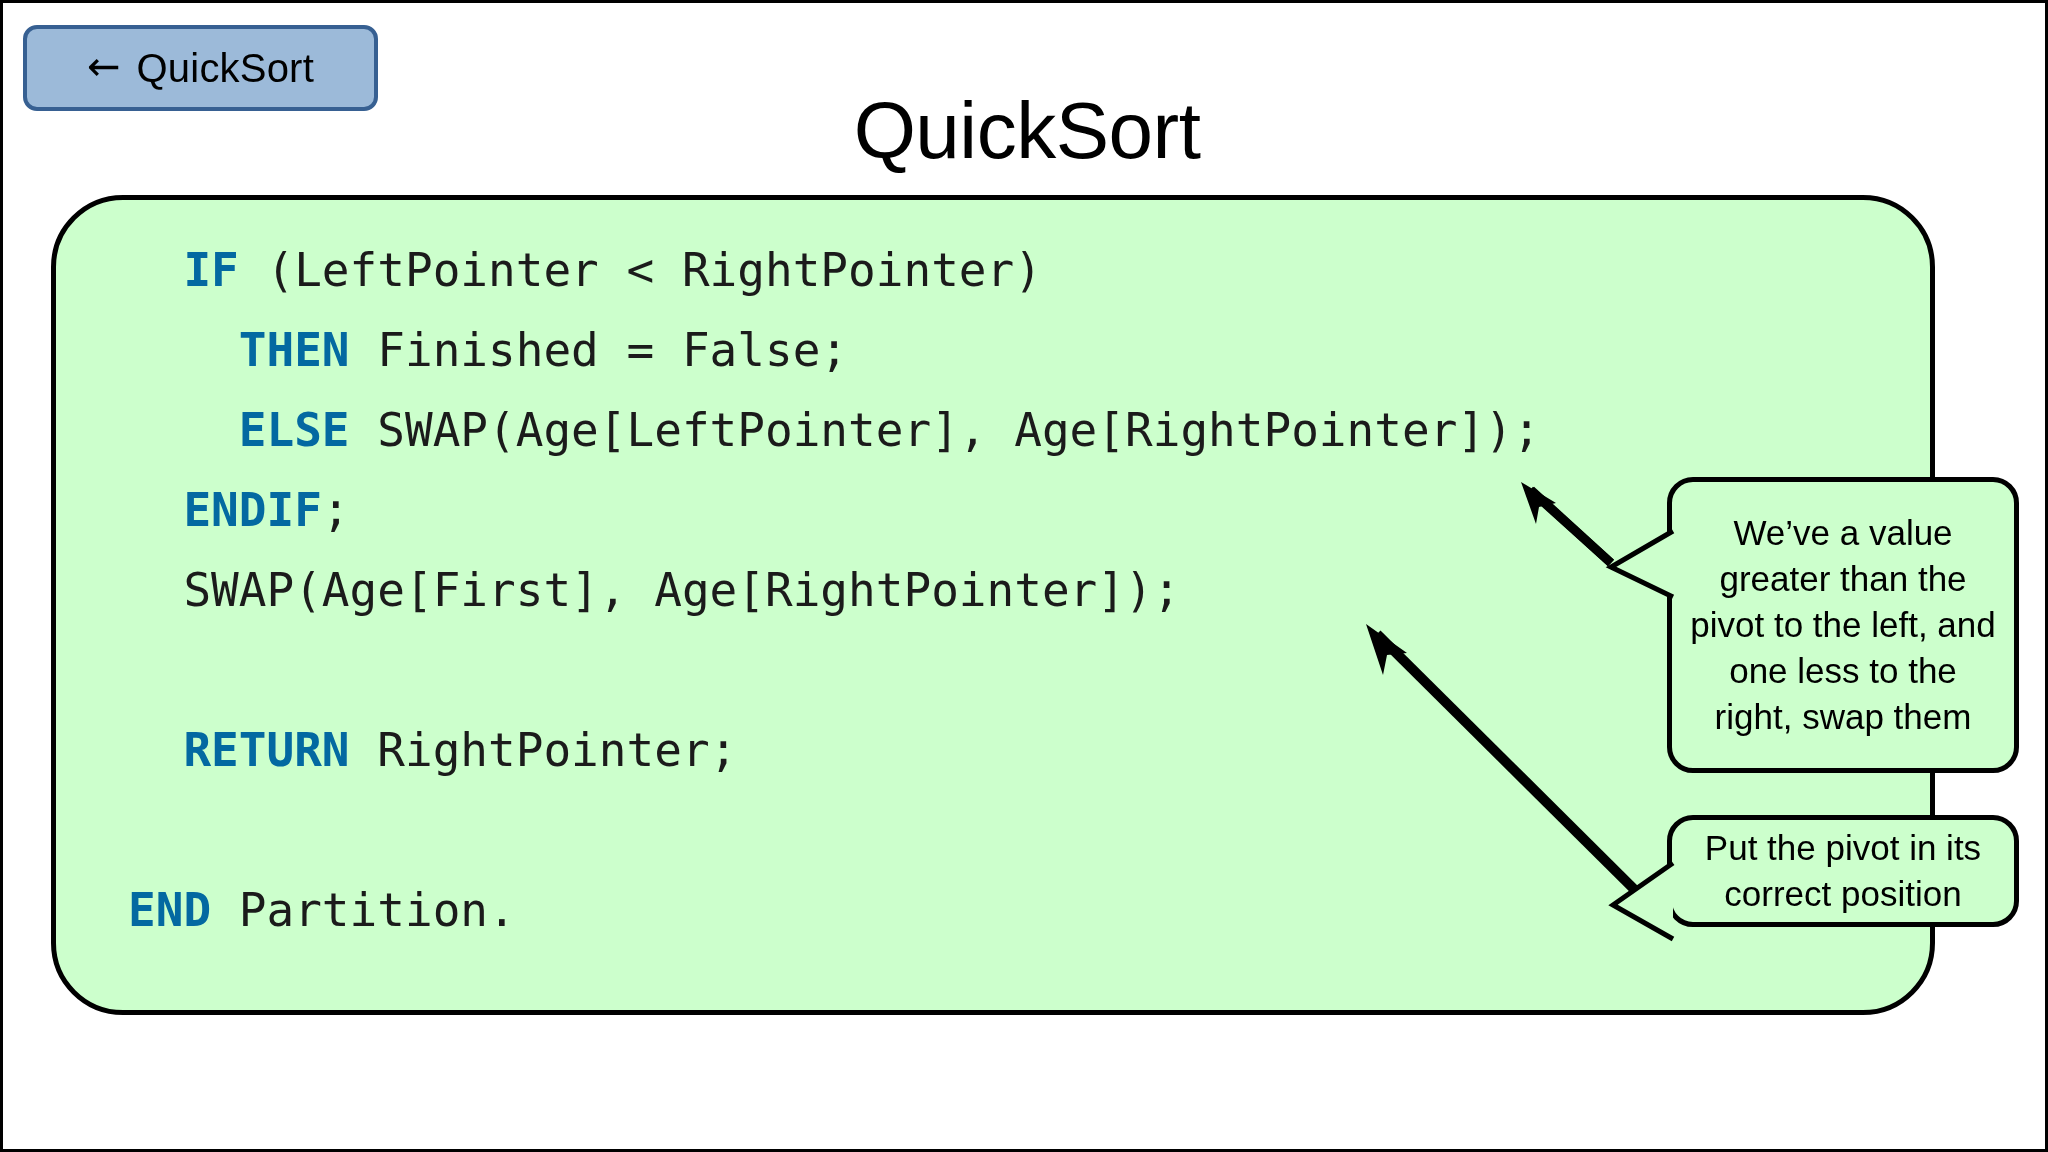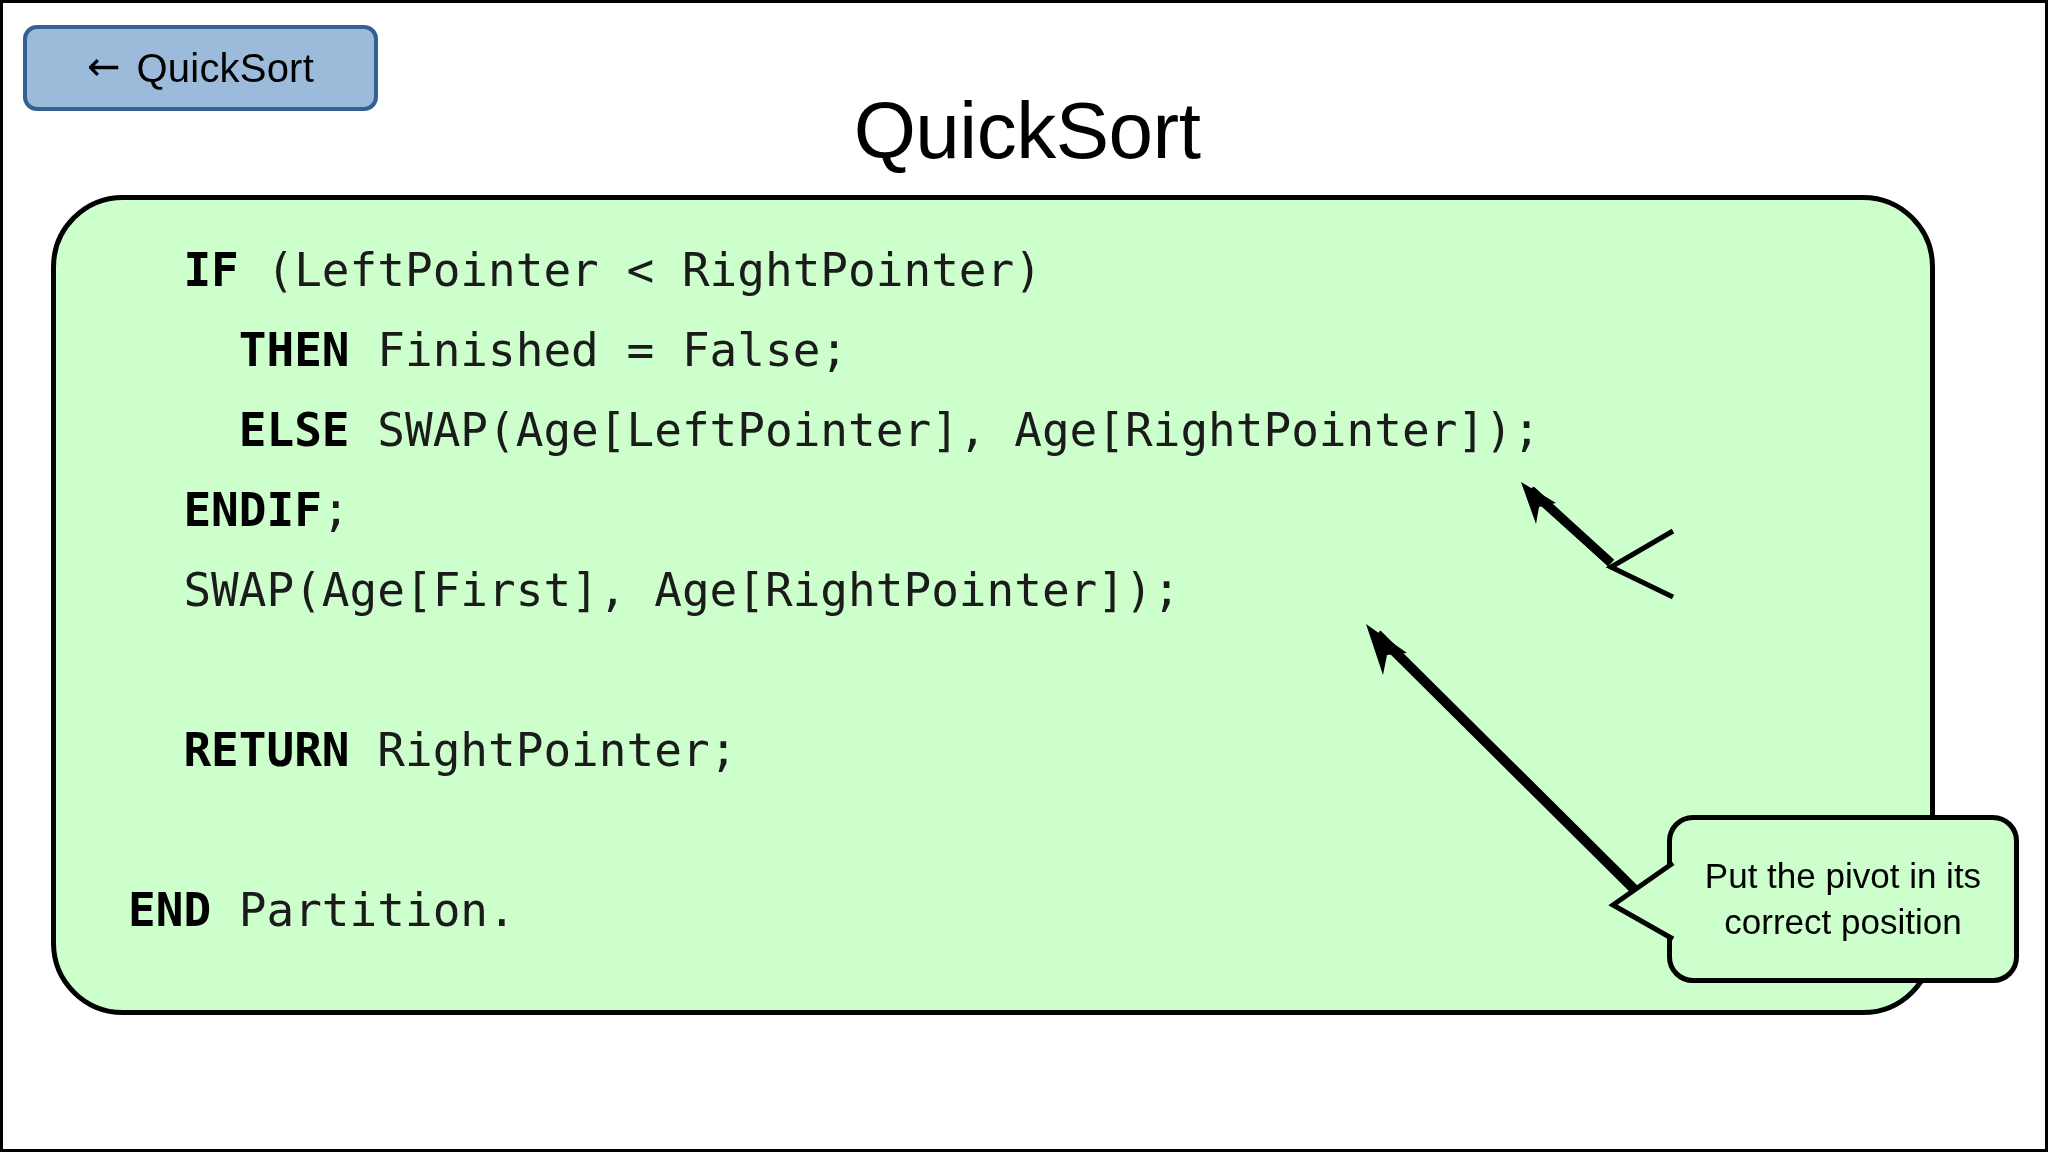--- a/index.html
+++ b/index.html
@@ -90,21 +90,21 @@
     line-height: 80px;
     white-space: pre;
   }
   .code-line {
     height: 80px;
     padding-left: 72px;
     white-space: pre;
   }
   .code-line .kw {
     font-weight: bold;
-    color: #000000;
+    color: #0369a1;
   }
   .code-line.blank { color: transparent; }
 
   
   #arrow-layer {
     position: absolute;
     left: 0;
     top: 0;
     width: 2048px;
     height: 1152px;
@@ -134,21 +134,21 @@
     top: 474px;
     width: 352px;
     height: 296px;
     font-size: 35px;
     line-height: 46px;
   }
   #callout-pivot {
     left: 1664px;
     top: 812px;
     width: 352px;
-    height: 168px;
+    height: 112px;
     font-size: 35px;
     line-height: 46px;
   }
   
   .tail {
     position: absolute;
     z-index: 6;
     pointer-events: none;
   }
 </style>
@@ -183,18 +183,21 @@
     </g>
   </svg>
 
   <svg class="tail" style="left:1596px; top:520px; width:90px; height:90px;" viewBox="0 0 90 90" width="90" height="90">
     <path d="M74 8 L12 44 L74 74" fill="#CCFFCC" stroke="#000000" stroke-width="5"></path>
   </svg>
   <svg class="tail" style="left:1596px; top:850px; width:90px; height:100px;" viewBox="0 0 90 100" width="90" height="100">
     <path d="M74 10 L14 52 L74 86" fill="#CCFFCC" stroke="#000000" stroke-width="5"></path>
   </svg>
 
+  <div class="callout" id="callout-swap">
+    <span class="callout-text">We’ve a value greater than the pivot to the left, and one less to the right, swap them</span>
+  </div>
 
   <div class="callout" id="callout-pivot">
     <span class="callout-text">Put the pivot in its correct position</span>
   </div>
 
 </div>
 
 </body></html>

